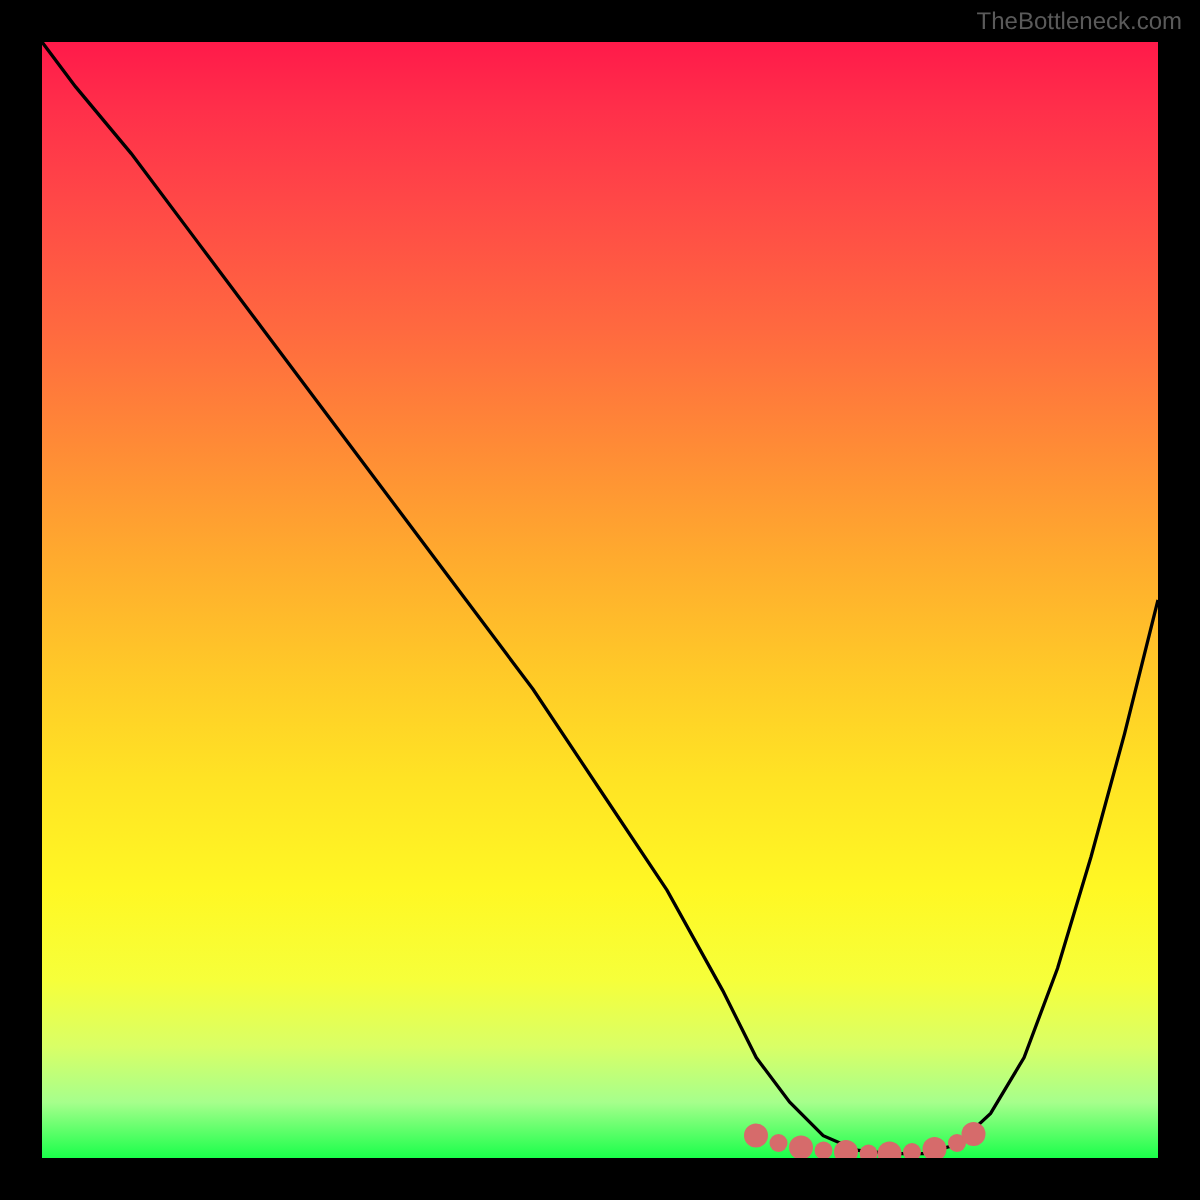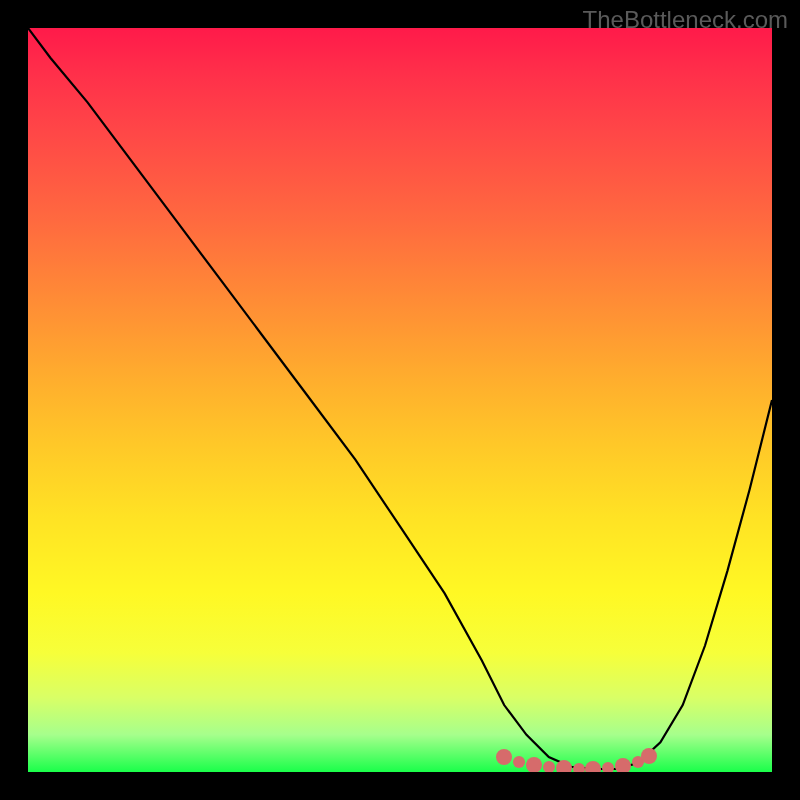--- a/index.html
+++ b/index.html
@@ -2,21 +2,21 @@
 <html><head>
 <meta charset="utf-8">
 <style>
   * { margin: 0; padding: 0; box-sizing: border-box; }
   body { width: 800px; height: 800px; background: #000; position: relative; font-family: Arial, sans-serif; }
   .watermark {
     position: absolute;
     top: 6px;
     right: 12px;
     color: #5a5a5a;
-    font-size: 24px;
+    font-size: 16px;
     font-weight: 500;
     z-index: 10;
   }
   .plot-area {
     position: absolute;
     left: 28px;
     top: 28px;
     width: 744px;
     height: 744px;
     overflow: hidden;

